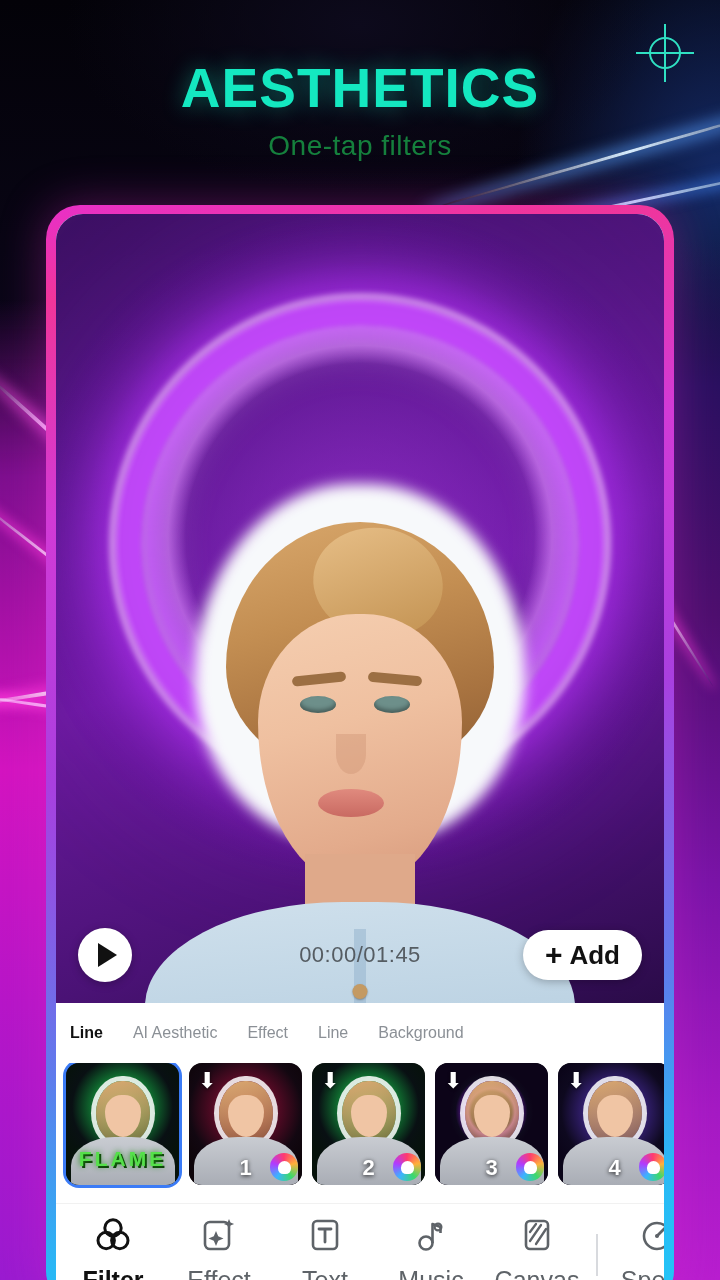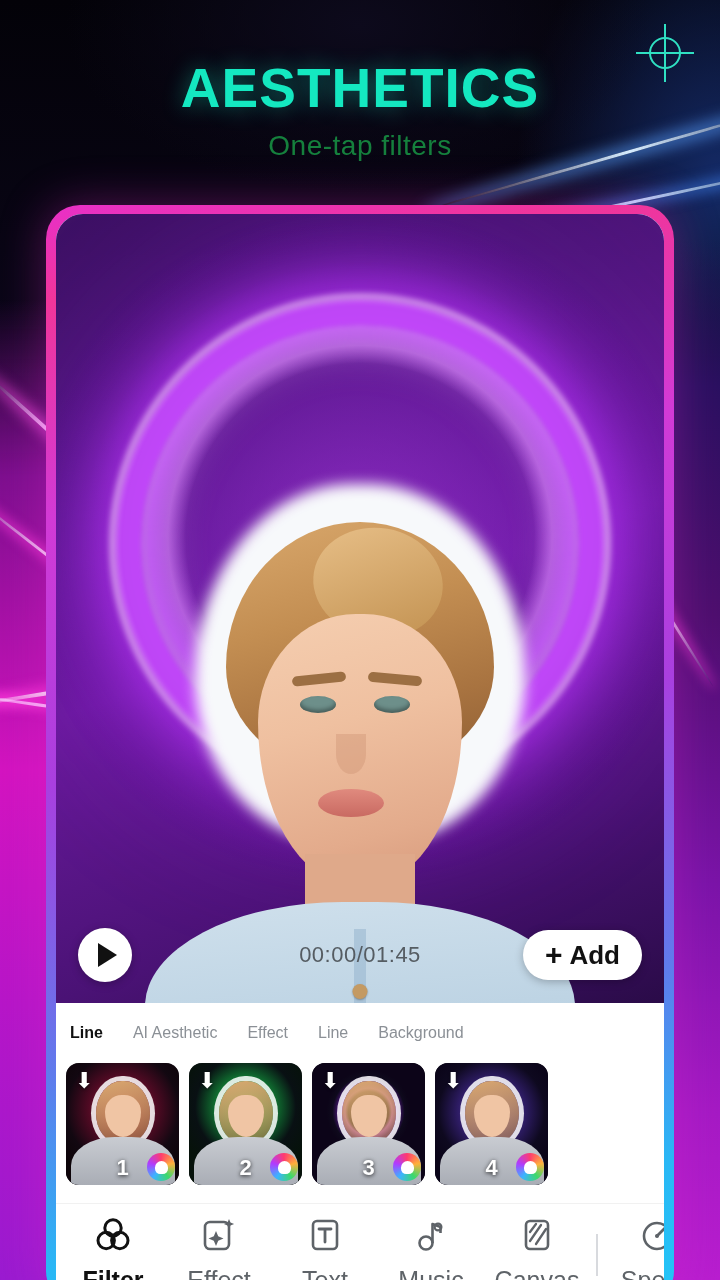--- a/index.html
+++ b/index.html
@@ -272,20 +272,28 @@
 
       <div class="tabs" id="tabs-row">
           <div class="tab active">Line</div>
           <div class="tab">AI Aesthetic</div>
           <div class="tab">Effect</div>
           <div class="tab">Line</div>
           <div class="tab">Background</div>
         </div>
 
       <div class="thumbs" id="thumbs-row">
+          <div class="thumb sel">
+            <div class="th-glow th-g-green"></div>
+            <div class="th-head">
+              <div class="th-face"></div>
+            </div>
+            <div class="th-body"></div>
+            <div class="th-flame">FLAME</div>
+          </div>
           <div class="thumb">
             <div class="th-glow th-g-red"></div>
             <div class="th-head">
               <div class="th-face"></div>
             </div>
             <div class="th-body"></div>
             <div class="th-dl">⬇</div>
             <div class="th-num">1</div>
             <div class="th-badge">
               <i></i>

